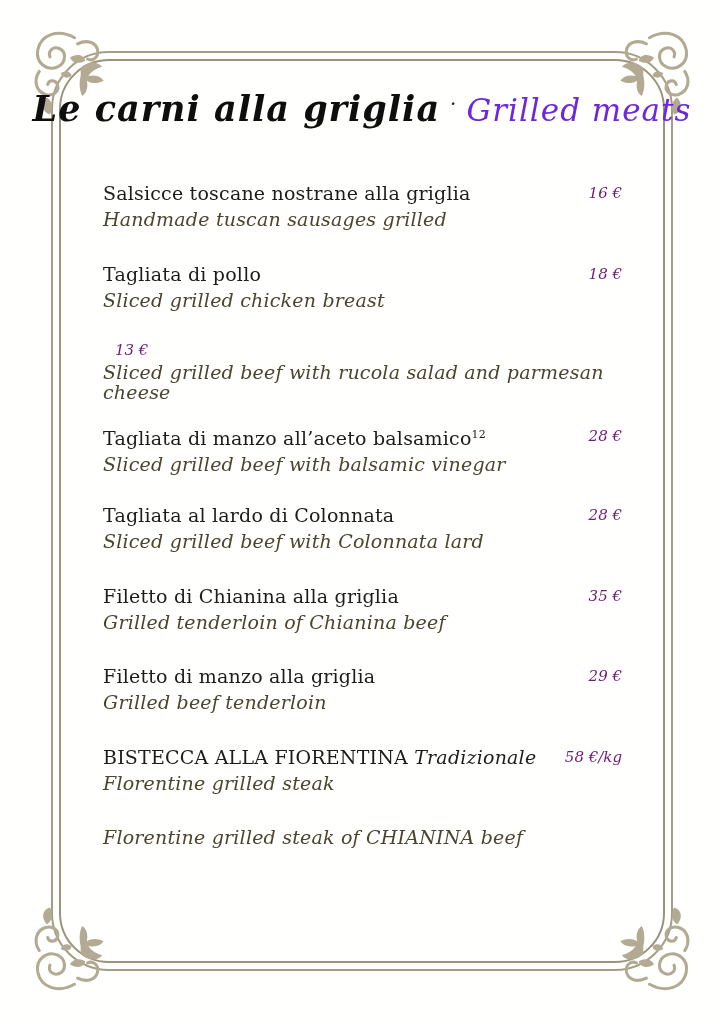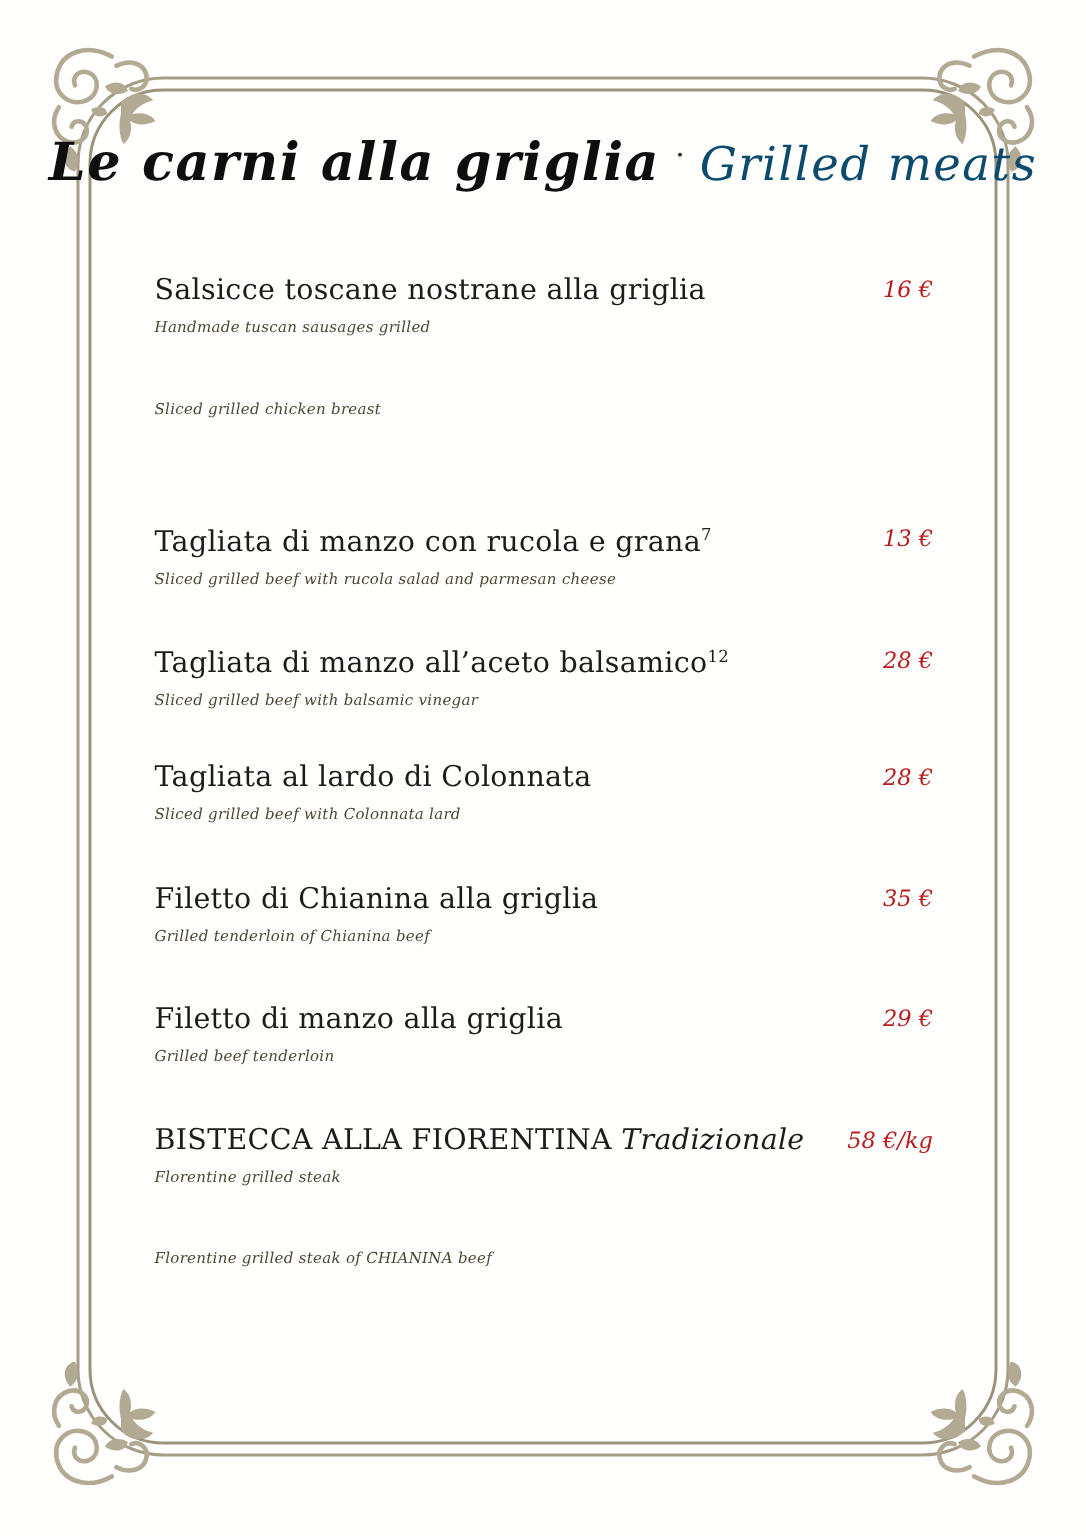--- a/index.html
+++ b/index.html
@@ -34,40 +34,40 @@
     position: absolute; top: 88px; left: 0; right: 0;
     text-align: center; white-space: nowrap; color: #0e0e0e;
   }
   .title-it {
     font-style: italic; font-weight: bold; font-size: 35px; letter-spacing: 1px;
   }
   .title-sep {
     font-size: 20px; vertical-align: 10px; padding: 0 10px; color: #222;
   }
   .title-en {
-    font-style: italic; font-weight: normal; font-size: 31px; letter-spacing: 1px; color: #0c4a6e;
+    font-style: italic; font-weight: normal; font-size: 31px; letter-spacing: 1px; color: #6d28d9;
   }
 
   .menu-list {
     position: absolute; left: 103px; top: 180px; width: 519px;
   }
   .menu-item { height: 80.5px; }
   .item-row {
     display: flex; justify-content: space-between; align-items: center;
   }
   .item-name {
     font-size: 19px; line-height: 26px; color: #1d1c1a; letter-spacing: 0.2px;
   }
   .item-name sup { font-size: 11px; }
   .item-name .name-italic { font-style: italic; }
   .item-price {
-    font-style: italic; font-size: 15px; color: #b91c1c; white-space: nowrap; padding-left: 12px;
+    font-style: italic; font-size: 15px; color: #701a75; white-space: nowrap; padding-left: 12px;
   }
   .item-desc {
-    margin-top: 3px; font-style: italic; font-size: 10px; line-height: 20px;
+    margin-top: 3px; font-style: italic; font-size: 19px; line-height: 20px;
     color: #4b4430; letter-spacing: 0.2px;
   }
   sup:empty, span:empty { display: none; }
 </style>
 </head>
 <body>
 
 <div class="page">
 
   <div class="border-outer"></div>
@@ -141,26 +141,29 @@
   <div class="menu-list">
     <div class="menu-item">
       <div class="item-row">
         <span class="item-name"><span class="name-main">Salsicce toscane nostrane alla griglia</span></span>
         <span class="item-price">16 €</span>
       </div>
       <div class="item-desc">Handmade tuscan sausages grilled</div>
     </div>
 
     <div class="menu-item">
+      <div class="item-row">
+        <span class="item-name"><span class="name-main">Tagliata di pollo</span></span>
+        <span class="item-price">18 €</span>
+      </div>
       <div class="item-desc">Sliced grilled chicken breast</div>
     </div>
 
     <div class="menu-item">
       <div class="item-row">
-        <span class="item-name"><span class="name-main">Tagliata di manzo con rucola e grana</span><sup class="name-sup">7</sup></span>
         <span class="item-price">13 €</span>
       </div>
       <div class="item-desc">Sliced grilled beef with rucola salad and parmesan cheese</div>
     </div>
 
     <div class="menu-item">
       <div class="item-row">
         <span class="item-name"><span class="name-main">Tagliata di manzo all’aceto balsamico</span><sup class="name-sup">12</sup></span>
         <span class="item-price">28 €</span>
       </div>

